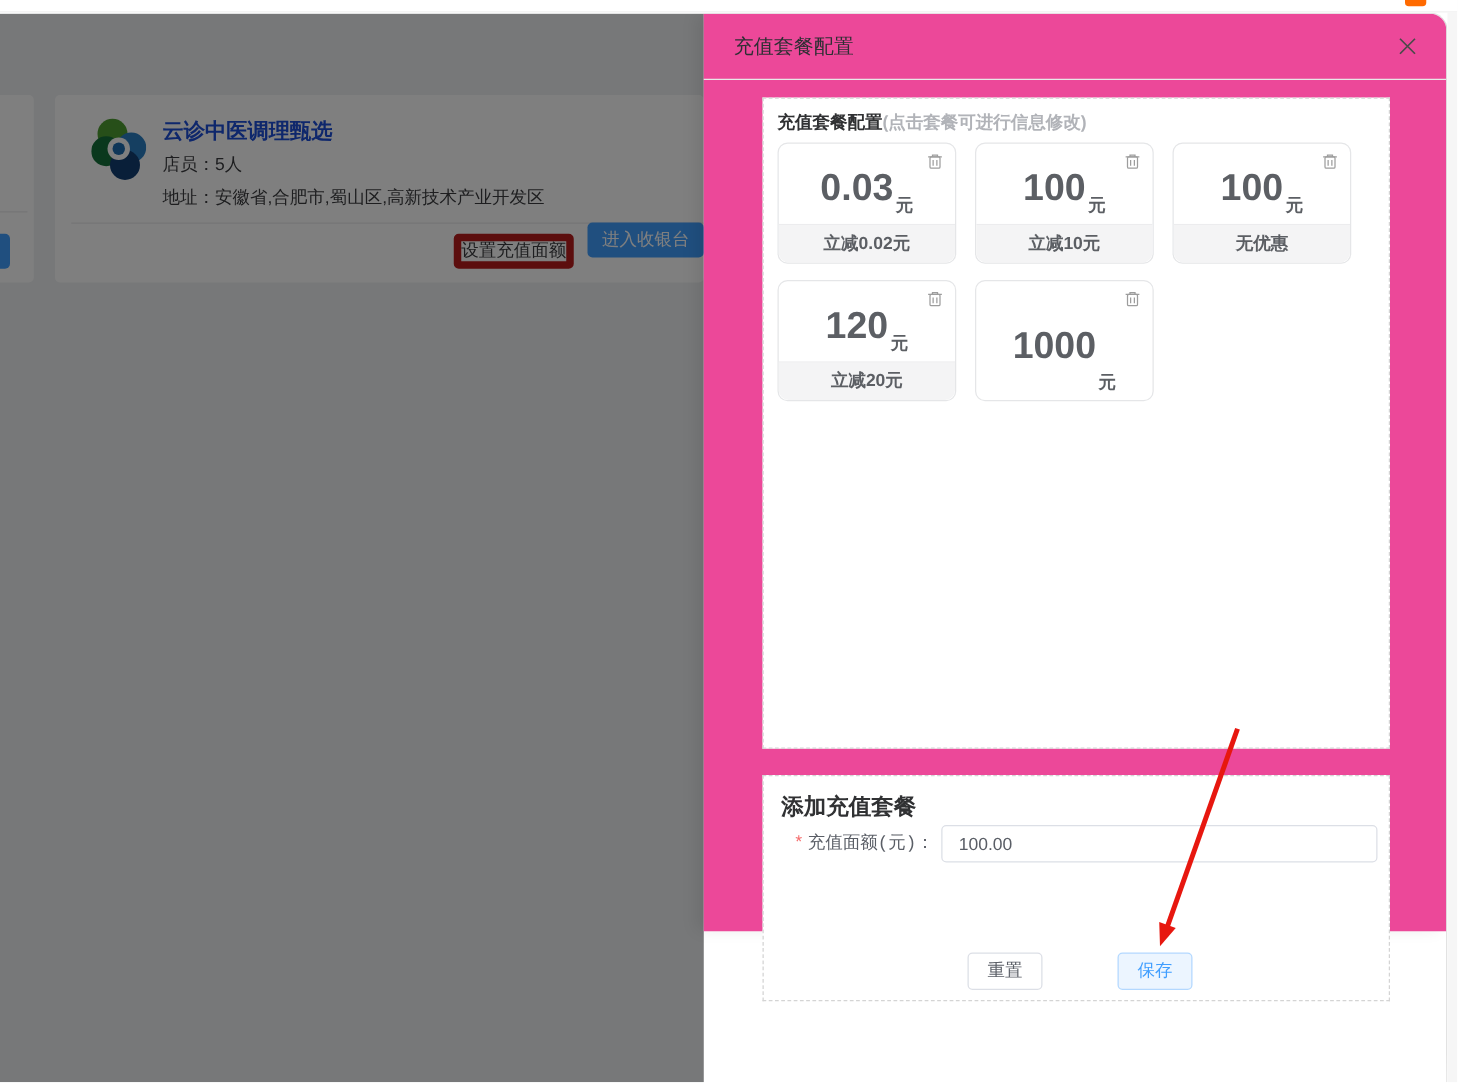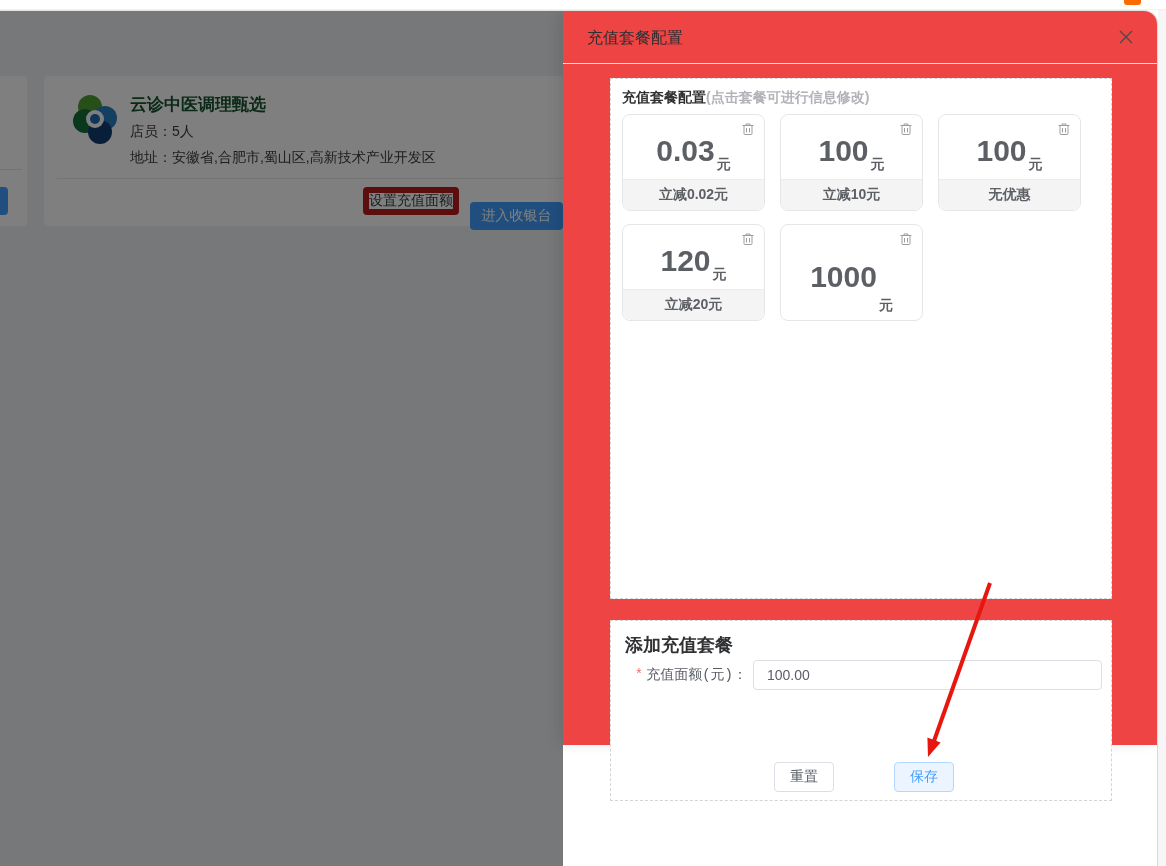--- a/index.html
+++ b/index.html
@@ -17,32 +17,32 @@
   .scroll-strip { position:absolute; right:0; top:0; width:8px; height:866px; background:#f6f6f6; z-index:1; }
 
   
   .left-page { position:absolute; left:0; top:0; width:563px; height:855px; background:#eff1f3; }
   .store-card { position:absolute; background:#fff; border-radius:4px; }
   .card-a { left:-50px; top:65px; width:77px; height:150px; }
   .card-a .mini-divider { position:absolute; left:8px; right:5px; top:93px; height:1px; background:#e9e9eb; }
   .card-a .blue-frag { position:absolute; left:50px; top:111px; width:8px; height:28px; background:#409eff; border-radius:0 4px 4px 0; }
   .card-b { left:44px; top:65px; width:519px; height:150px; }
   .store-logo { position:absolute; left:29px; top:18px; }
-  .store-name { position:absolute; left:86px; top:17px; font-size:17px; font-weight:bold; color:#14532d; }
+  .store-name { position:absolute; left:86px; top:17px; font-size:17px; font-weight:bold; color:#1d4ed8; }
   .store-line { position:absolute; left:86px; font-size:14px; color:#3c3d40; }
   .store-staff { top:47px; }
   .store-addr { top:73px; }
   .card-divider { position:absolute; left:13px; right:0; top:102px; height:1px; background:#e9e9eb; }
   .btn { display:flex; align-items:center; justify-content:center; font-size:14px; border-radius:4px; cursor:pointer; }
   .btn-set { position:absolute; left:319px; top:111px; width:96px; height:28px; background:#fff; border:6px solid #b91c1c; color:#3c3d40; }
-  .btn-cashier { position:absolute; left:426px; top:126px; width:93px; height:28px; background:#409eff; color:#fff; }
+  .btn-cashier { position:absolute; left:426px; top:102px; width:93px; height:28px; background:#409eff; color:#fff; }
   .dim-overlay { position:absolute; left:0; top:0; width:563px; height:855px; background:rgba(0,0,0,0.5); z-index:3; }
 
   
-  .drawer { position:absolute; left:563px; top:0; width:594px; height:734px; background:#ef4444; z-index:4; box-shadow:-6px 0 12px rgba(0,0,0,0.08); }
+  .drawer { position:absolute; left:563px; top:0; width:594px; height:734px; background:#ec4899; z-index:4; box-shadow:-6px 0 12px rgba(0,0,0,0.08); }
   .drawer-header { position:absolute; left:0; top:0; right:0; height:53px; border-bottom:1px solid #e8e8e8; }
   .drawer-title { position:absolute; left:24px; top:0; line-height:53px; font-size:16px; color:#2d2f33; }
   .drawer-close { position:absolute; right:22px; top:17px; width:18px; height:18px; cursor:pointer; }
 
   .dashed-box { position:absolute; left:47px; width:502px; border:1px dashed #d4d4d4; background:#fff; }
   .box-packages { top:67px; height:521px; }
   .box-add { top:609px; height:181px; }
 
   .sec-head { position:absolute; left:11px; top:10px; font-size:14px; font-weight:bold; color:#303133; white-space:nowrap; }
   .sec-note { color:#b1b3b8; }

